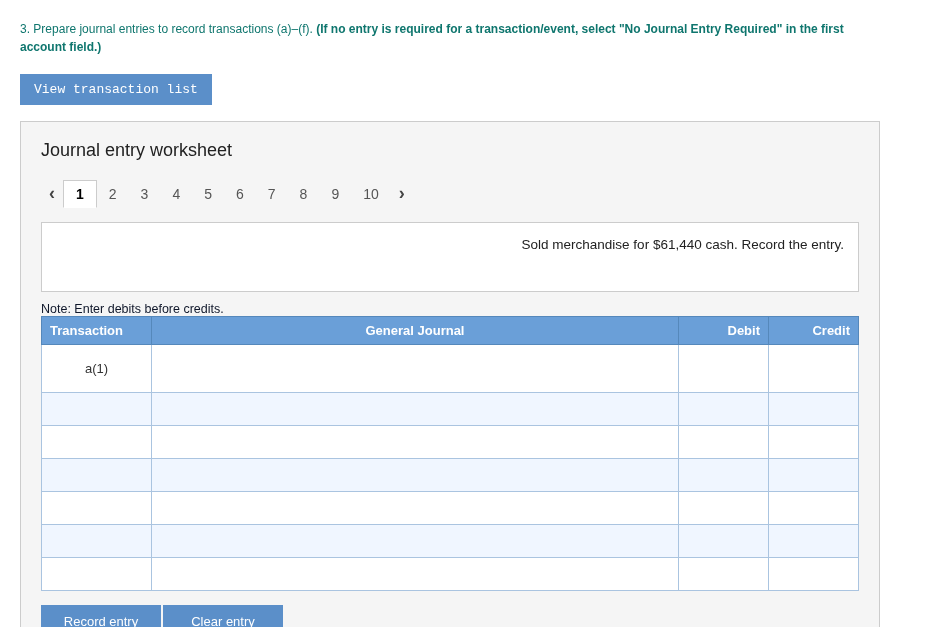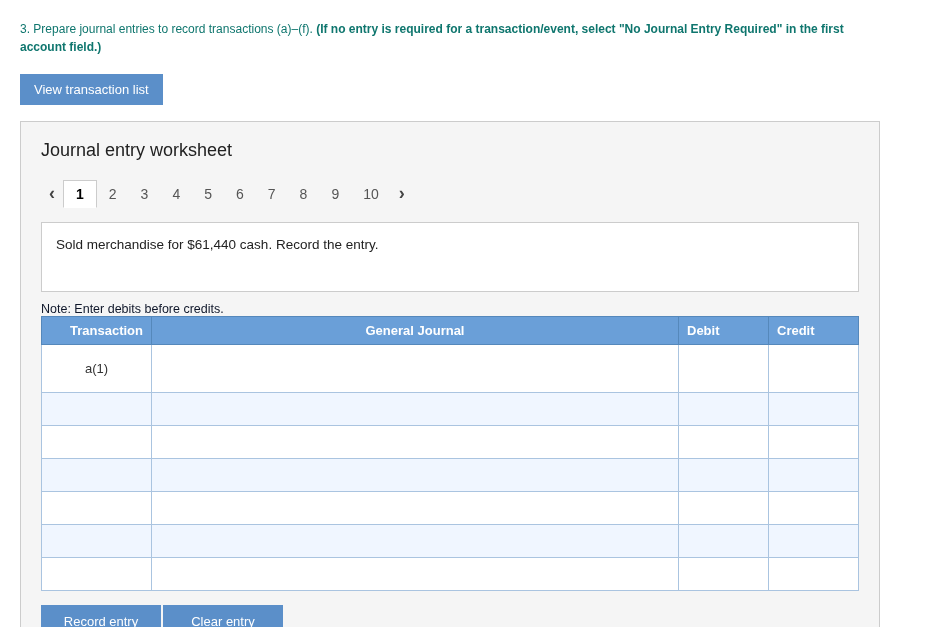--- a/index.html
+++ b/index.html
@@ -20,20 +20,21 @@
     }
     .btn-view-transaction {
       background-color: #5b8fc9;
       color: #fff;
       border: none;
       padding: 8px 14px;
       font-size: 13px;
       cursor: pointer;
       margin-bottom: 16px;
       display: inline-block;
+      font-family: Liberation Mono, monospace;
     }
     .worksheet-container {
       border: 1px solid #ccc;
       background: #f5f5f5;
       padding: 18px 20px 20px 20px;
       max-width: 860px;
     }
     .worksheet-title {
       font-size: 18px;
       font-weight: normal;
@@ -73,42 +74,43 @@
       z-index: 1;
     }
     .description-box {
       background: #fff;
       border: 1px solid #ccc;
       padding: 14px;
       font-size: 13.5px;
       color: #222;
       margin-bottom: 10px;
       min-height: 70px;
+      text-align: right;
     }
     .note-text {
       color: #0f172a;
       font-size: 12.5px;
     }
     .journal-table {
       width: 100%;
       border-collapse: collapse;
       font-size: 13px;
     }
     .journal-table thead tr {
       background: #6a9fd8;
       color: #fff;
     }
     .journal-table thead th {
       border: 1px solid #5588bb;
       padding: 6px 8px;
+      text-align: right;
+      font-weight: bold;
+    }
+    .journal-table thead th:first-child {
       text-align: left;
-      font-weight: bold;
-    }
-    .journal-table thead th:first-child {
-      text-align: right;
       width: 110px;
     }
     .journal-table thead th:nth-child(2) {
       text-align: center;
     }
     .journal-table thead th:nth-child(3),
     .journal-table thead th:nth-child(4) {
       width: 90px;
     }
     .journal-table tbody tr {

